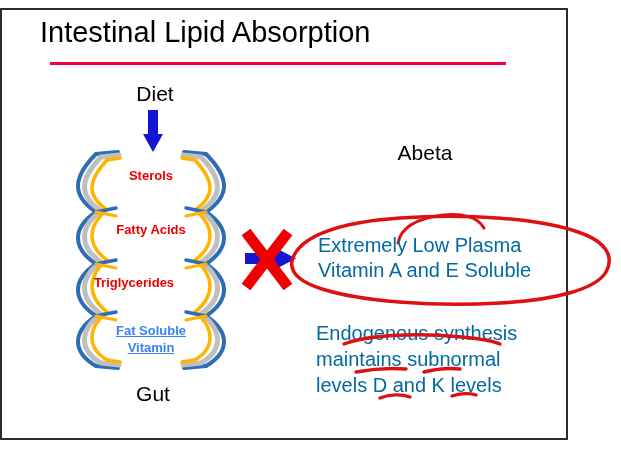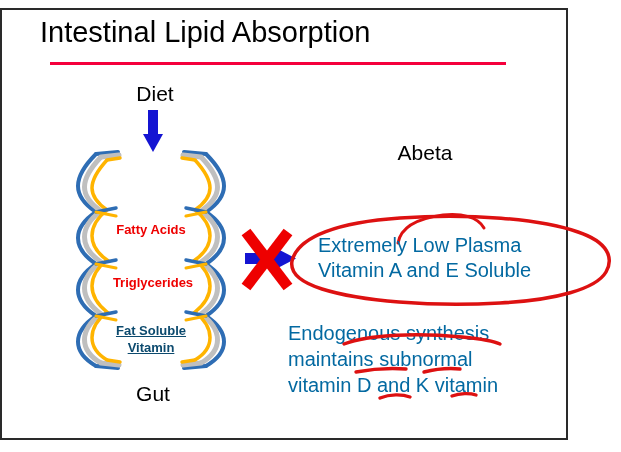--- a/index.html
+++ b/index.html
@@ -23,34 +23,34 @@
   .lbl{position:absolute;font-size:21px;color:#000000;white-space:nowrap;}
   .lbl-diet{left:120px;top:82px;width:70px;text-align:center;}
   .lbl-gut{left:118px;top:382px;width:70px;text-align:center;}
   .lbl-abeta{left:370px;top:141px;width:110px;text-align:center;}
 
   
   .gutlabel{position:absolute;width:160px;text-align:center;white-space:nowrap;
             font-weight:bold;font-size:13px;color:#ee0000;}
   .g1{left:71px;top:168px;}
   .g2{left:71px;top:222px;}
-  .g3{left:73px;top:275px;}
+  .g3{left:54px;top:275px;}
   .gvit{position:absolute;left:71px;top:322px;width:160px;text-align:center;
-        font-weight:bold;font-size:13px;color:#0c4a6e;line-height:17px;}
+        font-weight:bold;font-size:13px;color:#3b82f6;line-height:17px;}
   .gvit span{text-decoration:underline;display:block;}
 
   
   .layer{position:absolute;left:0;top:0;width:621px;height:452px;
          pointer-events:none;}
 
   
   .boxtext{position:absolute;font-size:20px;color:#0369a1;line-height:25px;
            text-align:left;white-space:nowrap;}
   .bt-circled{left:318px;top:233px;width:214px;}
-  .bt-endo{left:288px;top:320px;width:250px;line-height:26px;}
+  .bt-endo{left:316px;top:320px;width:250px;line-height:26px;}
 </style>
 </head>
 <body>
 
 <div id="slide">
 
   <div class="frame"></div>
 
   <div class="title">Intestinal Lipid Absorption</div>
   <div class="title-rule"></div>
@@ -99,20 +99,21 @@
 
       <path d="M206,212 L186,208" stroke="#2e6db4" stroke-width="3.5"></path>
       <path d="M206,212 L186,216" stroke="#ffb400" stroke-width="3"></path>
       <path d="M206,264 L186,260" stroke="#2e6db4" stroke-width="3.5"></path>
       <path d="M206,264 L186,268" stroke="#ffb400" stroke-width="3"></path>
       <path d="M206,316 L186,312" stroke="#2e6db4" stroke-width="3.5"></path>
       <path d="M206,316 L186,320" stroke="#ffb400" stroke-width="3"></path>
     </g>
   </svg>
 
+  <div class="gutlabel g1">Sterols</div>
   <div class="gutlabel g2">Fatty Acids</div>
   <div class="gutlabel g3">Triglycerides</div>
   <div class="gvit">
     <span>Fat Soluble</span>
     <span>Vitamin</span>
   </div>
 
   <svg class="layer" viewBox="0 0 621 452">
 
     <g>
@@ -139,21 +140,21 @@
   </svg>
 
   <div class="boxtext bt-circled">
     <div>Extremely Low Plasma</div>
     <div>Vitamin A and E Soluble</div>
   </div>
 
   <div class="boxtext bt-endo">
     <div>Endogenous synthesis</div>
     <div>maintains subnormal</div>
-    <div>vitamin D and K vitamin</div>
+    <div>levels D and K levels</div>
   </div>
 
   <svg class="layer" viewBox="0 0 621 452">
     <g fill="none" stroke="#dd1111" stroke-linecap="round">
       <path d="M344,344 C370,334 420,333 462,337 C482,339 494,341 500,344" stroke-width="3.4"></path>
       <path d="M356,372 C372,369 392,368 406,369" stroke-width="3.4"></path>
       <path d="M424,372 C436,369 450,368 460,369" stroke-width="3.4"></path>
       <path d="M380,398 C390,394 402,394 410,397" stroke-width="3.4"></path>
       <path d="M452,396 C460,393 470,393 476,395" stroke-width="3.4"></path>
     </g>

